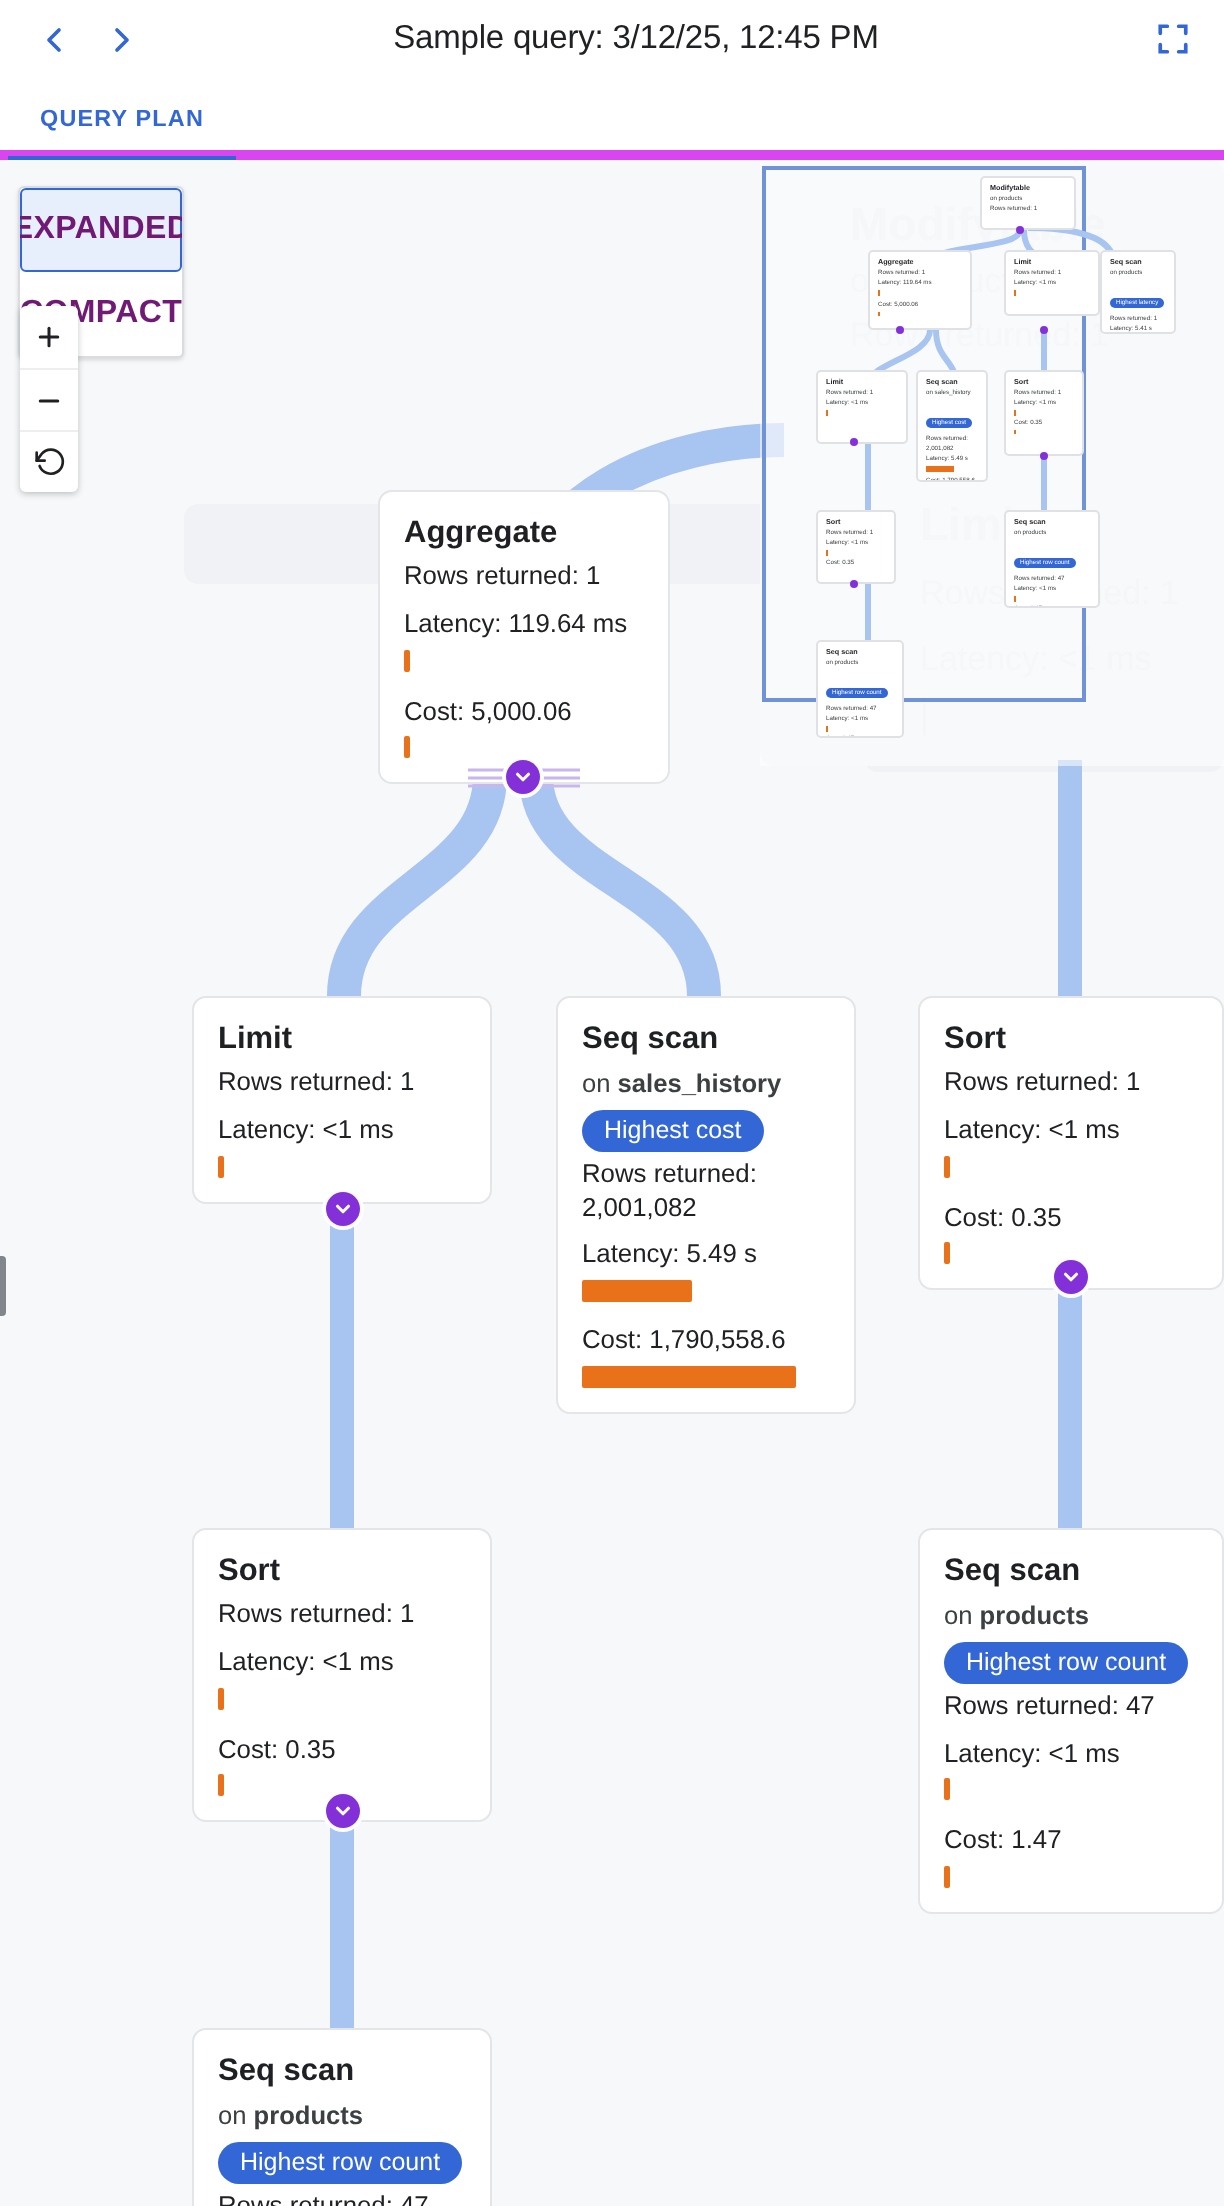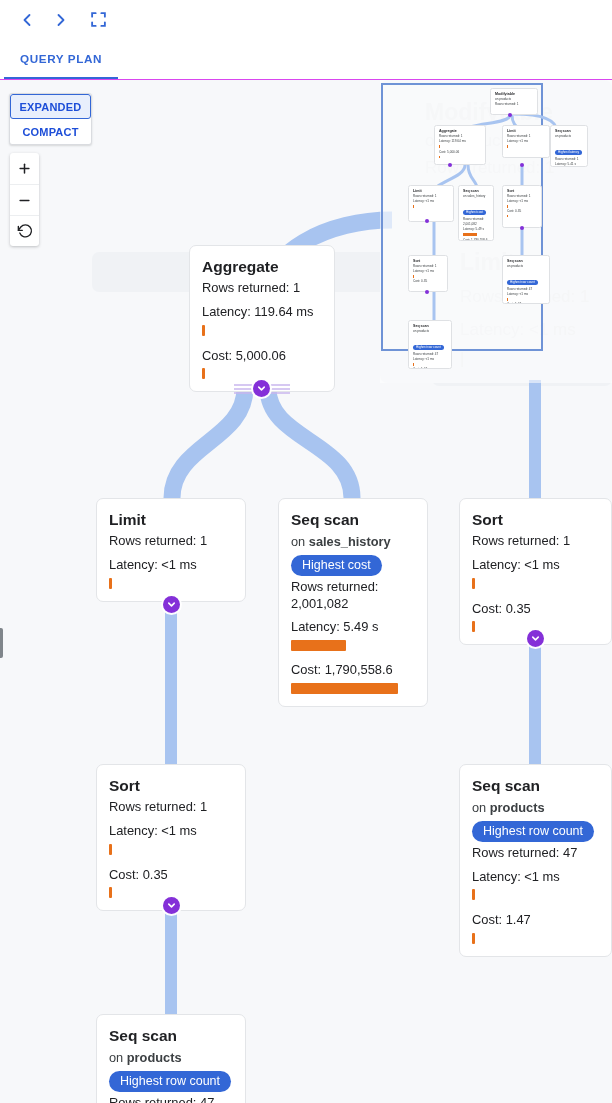--- a/index.html
+++ b/index.html
@@ -26,21 +26,21 @@
     letter-spacing: -0.1px; margin-left: -8px; white-space: nowrap;
   }
   .expand-btn {
     width: 40px; height: 34px; display: flex; align-items: center; justify-content: center;
     color: #3367d6; cursor: pointer; margin-right: 6px;
   }
 
   
   .tabs {
     position: absolute; top: 39px; left: 0; width: 612px; height: 41px;
-    background: #ffffff; border-bottom: 1px solid #d946ef; display: flex; align-items: flex-end;
+    background: #ffffff; border-bottom: 5px solid #d946ef; display: flex; align-items: flex-start;
   }
   .tab {
     height: 41px; display: flex; align-items: center; justify-content: center;
     font-size: 11.7px; font-weight: 600; letter-spacing: 0.6px;
     color: #5f6368; cursor: pointer; position: relative; padding: 0 16px;
   }
   .tab:first-child { margin-left: 4px; }
   .tab.active { color: #3367d6; }
   .tab.active::after {
     content: ""; position: absolute; left: 0; right: 0; bottom: 0; height: 2.5px; background: #3367d6;
@@ -90,22 +90,22 @@
     position: absolute; height: 13px; width: 56px; pointer-events: none;
   }
 
   
   .seg {
     position: absolute; left: 9px; top: 93px; width: 83px;
     background: #ffffff; border: 1px solid #dadce0; border-radius: 3px; overflow: hidden;
     box-shadow: 0 1px 2px rgba(60,64,67,0.18);
   }
   .seg-item {
-    height: 25px; display: flex; align-items: center; justify-content: center;
-    font-size: 11px; font-weight: 600; color: #1d4ed8; cursor: pointer; letter-spacing: 0.2px;
+    height: 42px; display: flex; align-items: center; justify-content: center;
+    font-size: 16px; font-weight: 600; color: #701a75; cursor: pointer; letter-spacing: 0.2px;
   }
   .seg-item.sel { background: #e8effc; border: 1.5px solid #3367d6; border-radius: 3px; }
 
   .zoomctl {
     position: absolute; left: 10px; top: 153px; width: 29px;
     background: #ffffff; border-radius: 3px; box-shadow: 0 1px 3px rgba(60,64,67,0.3);
     overflow: hidden;
   }
   .zoomctl .zc {
     height: 31px; display: flex; align-items: center; justify-content: center;
@@ -153,20 +153,21 @@
     <div class="nav-btn">
       <svg width="20" height="20" viewBox="0 0 24 24" fill="none" stroke="currentColor" stroke-width="2.2" stroke-linecap="round" stroke-linejoin="round">
           <polyline points="15 18 9 12 15 6"></polyline>
         </svg>
     </div>
     <div class="nav-btn">
       <svg width="20" height="20" viewBox="0 0 24 24" fill="none" stroke="currentColor" stroke-width="2.2" stroke-linecap="round" stroke-linejoin="round">
           <polyline points="9 18 15 12 9 6"></polyline>
         </svg>
     </div>
+    <div class="header-title">Sample query: 3/12/25, 12:45 PM</div>
     <div class="expand-btn">
       <svg width="17" height="17" viewBox="0 0 24 24" fill="none" stroke="currentColor" stroke-width="2.6" stroke-linecap="round">
         <polyline points="3 8 3 3 8 3"></polyline>
           <polyline points="16 3 21 3 21 8"></polyline>
         <polyline points="21 16 21 21 16 21"></polyline>
           <polyline points="8 21 3 21 3 16"></polyline>
       </svg>
     </div>
   </div>
 

